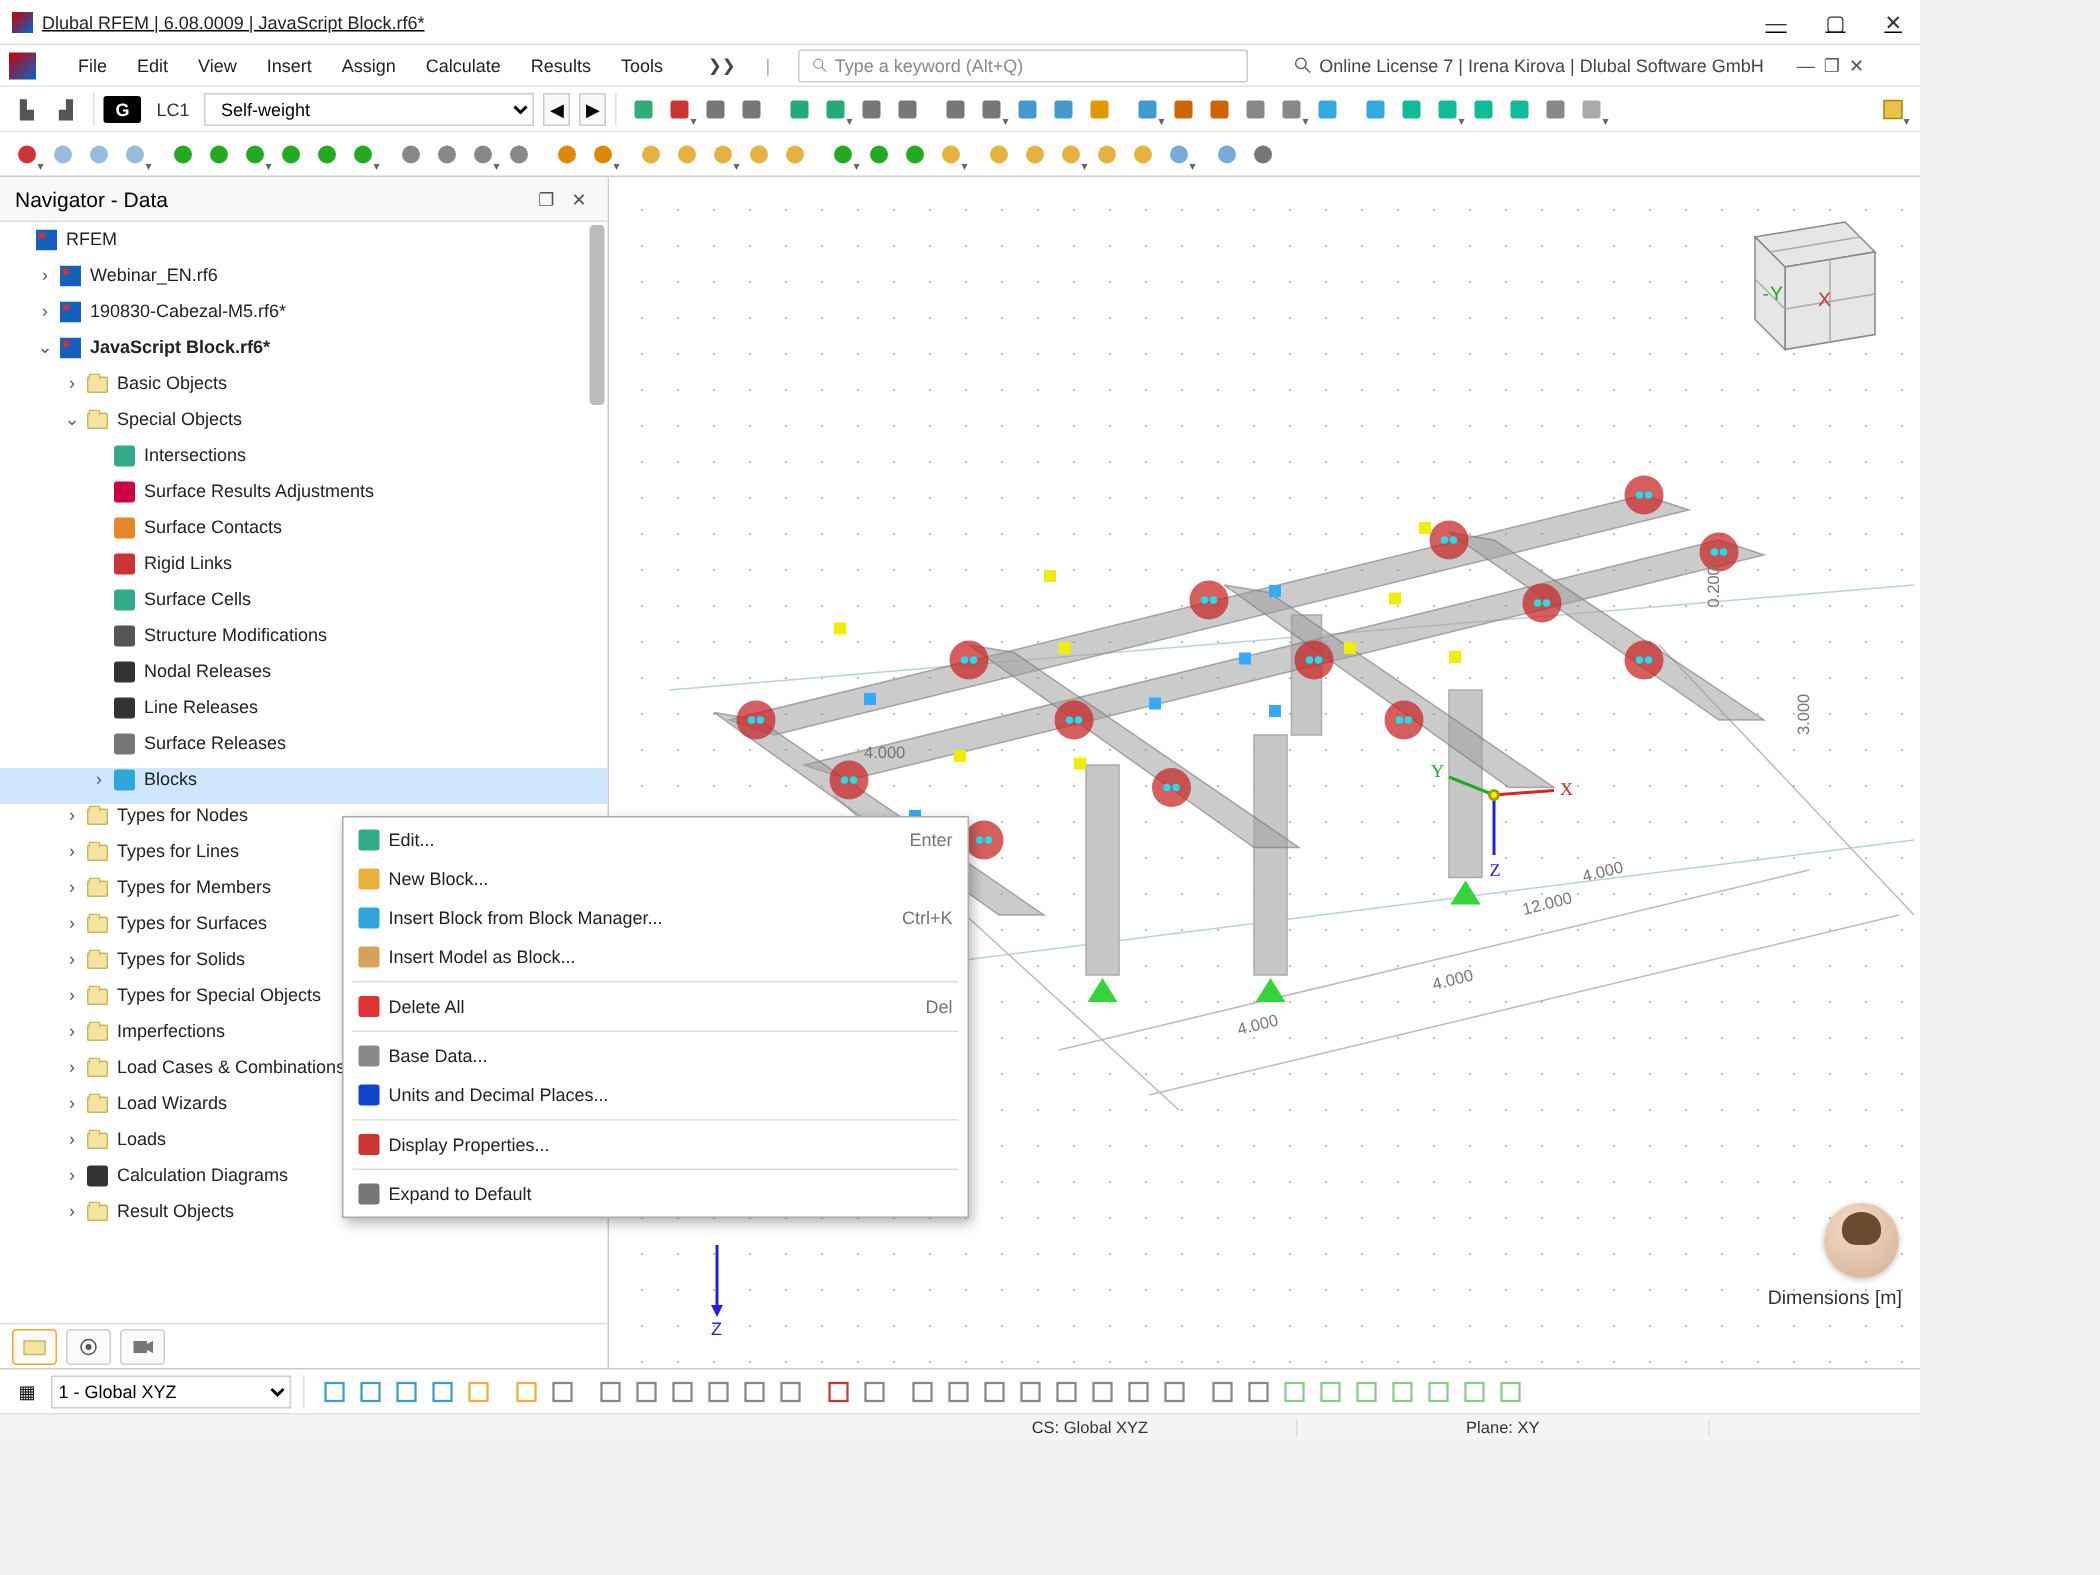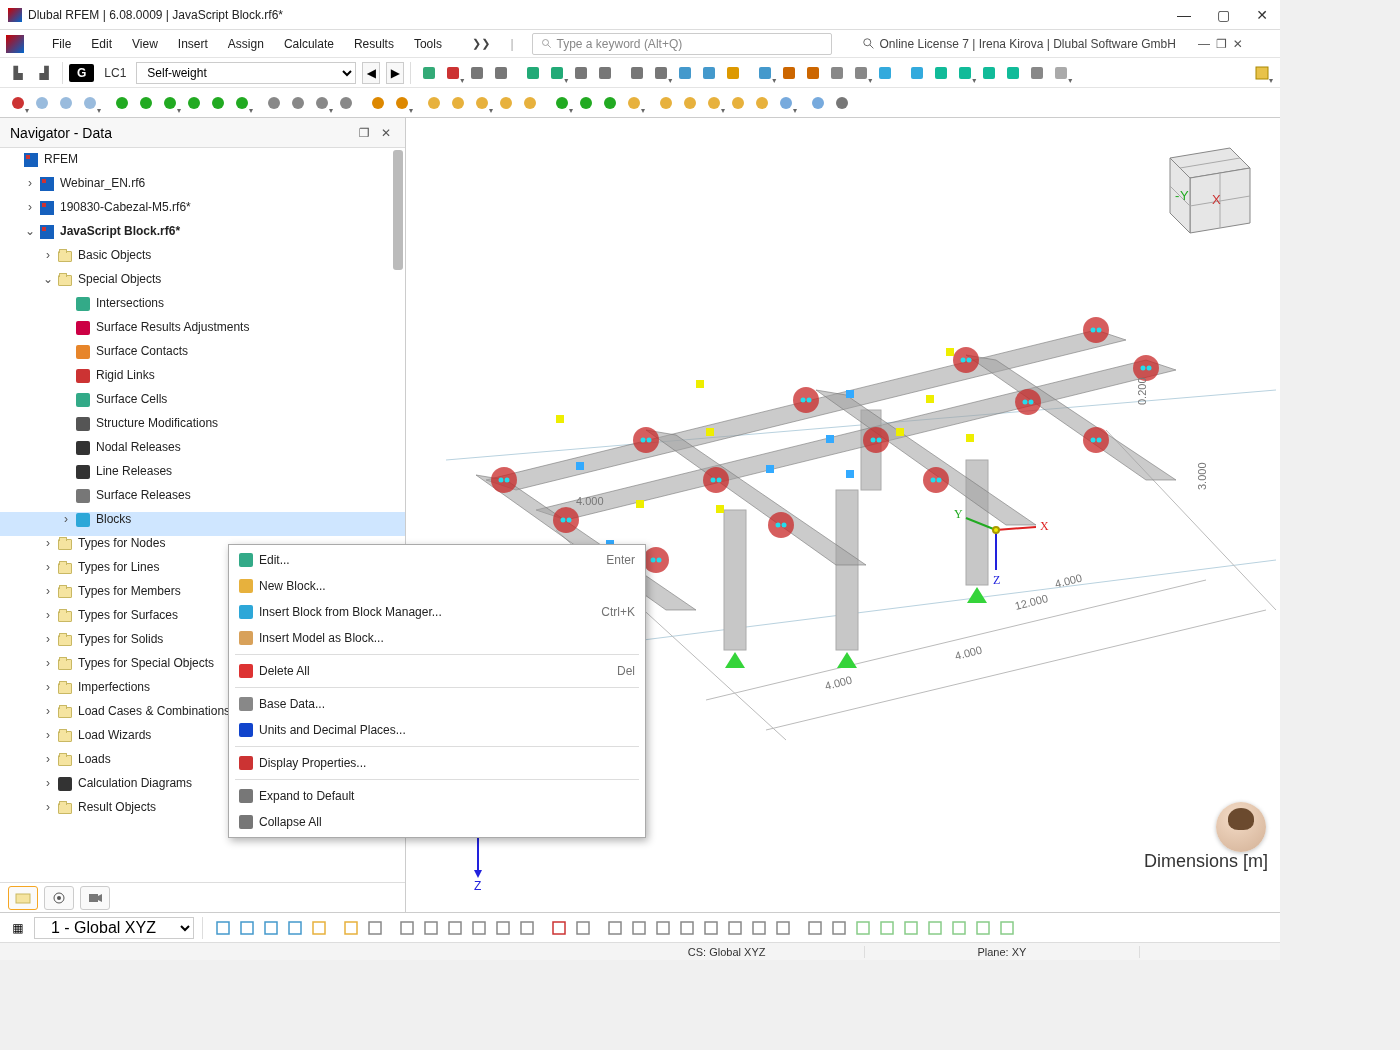--- a/index.html
+++ b/index.html
@@ -1,17 +1,17 @@
 <!DOCTYPE html>
 <html><head>
 <meta charset="utf-8">
 <style>
   * { box-sizing: border-box; margin: 0; padding: 0; }
   body { font-family: "Segoe UI", Arial, sans-serif; font-size: 12px; background: #f0f0f0; overflow: hidden; width: 1280px; height: 960px; position: relative; }
-  .titlebar { height: 30px; background: #fff; display: flex; align-items: center; padding: 0 8px; border-bottom: 1px solid #ddd; }
+  .titlebar { height: 30px; background: #fff; display: flex; align-items: center; padding: 0 8px; border-bottom: 1px solid #ddd; text-decoration: underline; }
   .titlebar .appicon { width: 14px; height: 14px; background: linear-gradient(135deg,#c00,#06c); margin-right: 6px; }
   .titlebar .title { flex: 1; font-size: 12px; color: #222; }
   .winctrls { display: flex; gap: 18px; margin-left: auto; color: #333;}
   .winctrls span { cursor: pointer; font-size: 14px; padding: 0 4px;}
   .menubar { height: 28px; background: #fff; display: flex; align-items: center; padding: 0 6px; gap: 14px; border-bottom: 1px solid #e4e4e4;}
   .menubar .appicon { width: 18px; height: 18px; background: linear-gradient(135deg,#c00,#06c); margin-right: 4px;}
   .menubar .mitem { padding: 4px 10px; color: #222; cursor: pointer; border-radius: 3px;}
   .menubar .chev { color:#444; padding:0 6px; font-size:11px;}
   .menubar .sep { color:#aaa;}
   .search { flex: 0 0 300px; height: 22px; border: 1px solid #ccc; border-radius: 2px; background: #fff; color: #888; padding: 2px 8px; margin-left: 4px; display:flex; align-items:center;}
@@ -43,26 +43,26 @@
   .folder::before{content:"";position:absolute;top:-3px;left:0;width:6px;height:3px;background:#f5e4a0;border:1px solid #c9b863;border-bottom:none;border-radius:1px 1px 0 0;}
   .row.sel { background:#cfe6ff;}
   .row .label { color:#222;}
   .row.bold .label{font-weight:bold;}
   .scrollthumb{position:absolute;right:2px;top:2px;width:10px;height:120px;background:#bbb;border-radius:3px;}
   .navfoot { height:30px; display:flex; align-items:center; gap:6px; padding:0 8px; border-top:1px solid #ddd;}
   .navfoot .nfbtn{width:30px;height:24px;border:1px solid #ccc;border-radius:3px;display:flex;align-items:center;justify-content:center;background:#fafafa;}
   .viewport { flex:1; position:relative; background:#fff;}
   .dots { position:absolute; inset:0; background-image:radial-gradient(#bbb 0.6px, transparent 0.6px); background-size: 24px 24px; background-position: 10px 10px;}
   .viewport svg.scene { position:absolute; inset:0; width:100%; height:100%; }
-  .dimlabel { position:absolute; right:12px; bottom:40px; color:#333; font-size:18px;}
+  .dimlabel { position:absolute; right:12px; bottom:40px; color:#333; font-size:13px;}
   .avatar { position:absolute; right:14px; bottom:60px; width:50px; height:50px; border-radius:50%; background:radial-gradient(circle at 40% 30%, #f4dcc7, #d2b095); box-shadow:0 1px 4px rgba(0,0,0,.25); overflow:hidden;}
   .avatar::after{content:"";position:absolute;top:6px;left:12px;width:26px;height:22px;border-radius:50% 50% 40% 40%;background:#6b4a2e;}
   .bottombar { height:30px; background:#fff; border-top:1px solid #ccc; display:flex; align-items:center; padding:0 6px; gap:4px;}
   .bottombar .bbtn{width:24px;height:22px;display:inline-flex;align-items:center;justify-content:center;}
-  .bottombar select{height:22px;border:1px solid #ccc;background:#fff;font-size:16px;flex:0 0 160px;padding-left:12px;}
+  .bottombar select{height:22px;border:1px solid #ccc;background:#fff;font-size:12px;flex:0 0 160px;}
   .status { height:18px; background:#f4f4f4; border-top:1px solid #ddd; display:flex; align-items:center; font-size:11px; color:#333;padding-left:40px;}
   .status .cell{flex:1; text-align:center; border-right:1px solid #ddd;}
   .ctxmenu { position:absolute; left:228px; top:544px; width:418px; background:#fff; border:1px solid #aaa; box-shadow:2px 3px 8px rgba(0,0,0,.3); z-index:50; padding:2px 0;}
   .ctxmenu .crow { display:flex; align-items:center; height:26px; padding:0 10px 0 4px;}
   .ctxmenu .cic{width:26px;display:flex;justify-content:center;}
   .ctxmenu .clab{flex:1;color:#222;}
   .ctxmenu .csc{color:#737373;margin-left:32px;}
   .ctxmenu .csep{height:1px;background:#ddd;margin:3px 6px;}
   .cube3d{position:absolute; right:20px; top:10px; width:120px; height:120px;}
   
@@ -853,27 +853,20 @@
       <span class="csc"></span>
     </div>
     <div class="csep"></div>
     <div class="crow">
       <span class="cic">
         <span class="sqic" style="background:#777"></span>
       </span>
       <span class="clab">Expand to Default</span>
       <span class="csc"></span>
     </div>
-    <div class="crow">
-      <span class="cic">
-        <span class="sqic" style="background:#777"></span>
-      </span>
-      <span class="clab">Collapse All</span>
-      <span class="csc"></span>
-    </div>
   </div>
 
 <div class="bottombar">
   <span class="bbtn">▦</span>
   <select><option>1 - Global XYZ</option></select>
   <span class="tsep"></span>
   <span id="bbicons"><span class="bbtn">
         <svg width="16" height="16">
           <rect x="2" y="2" width="12" height="12" fill="none" stroke="#49c" stroke-width="1.5"></rect>
         </svg>

